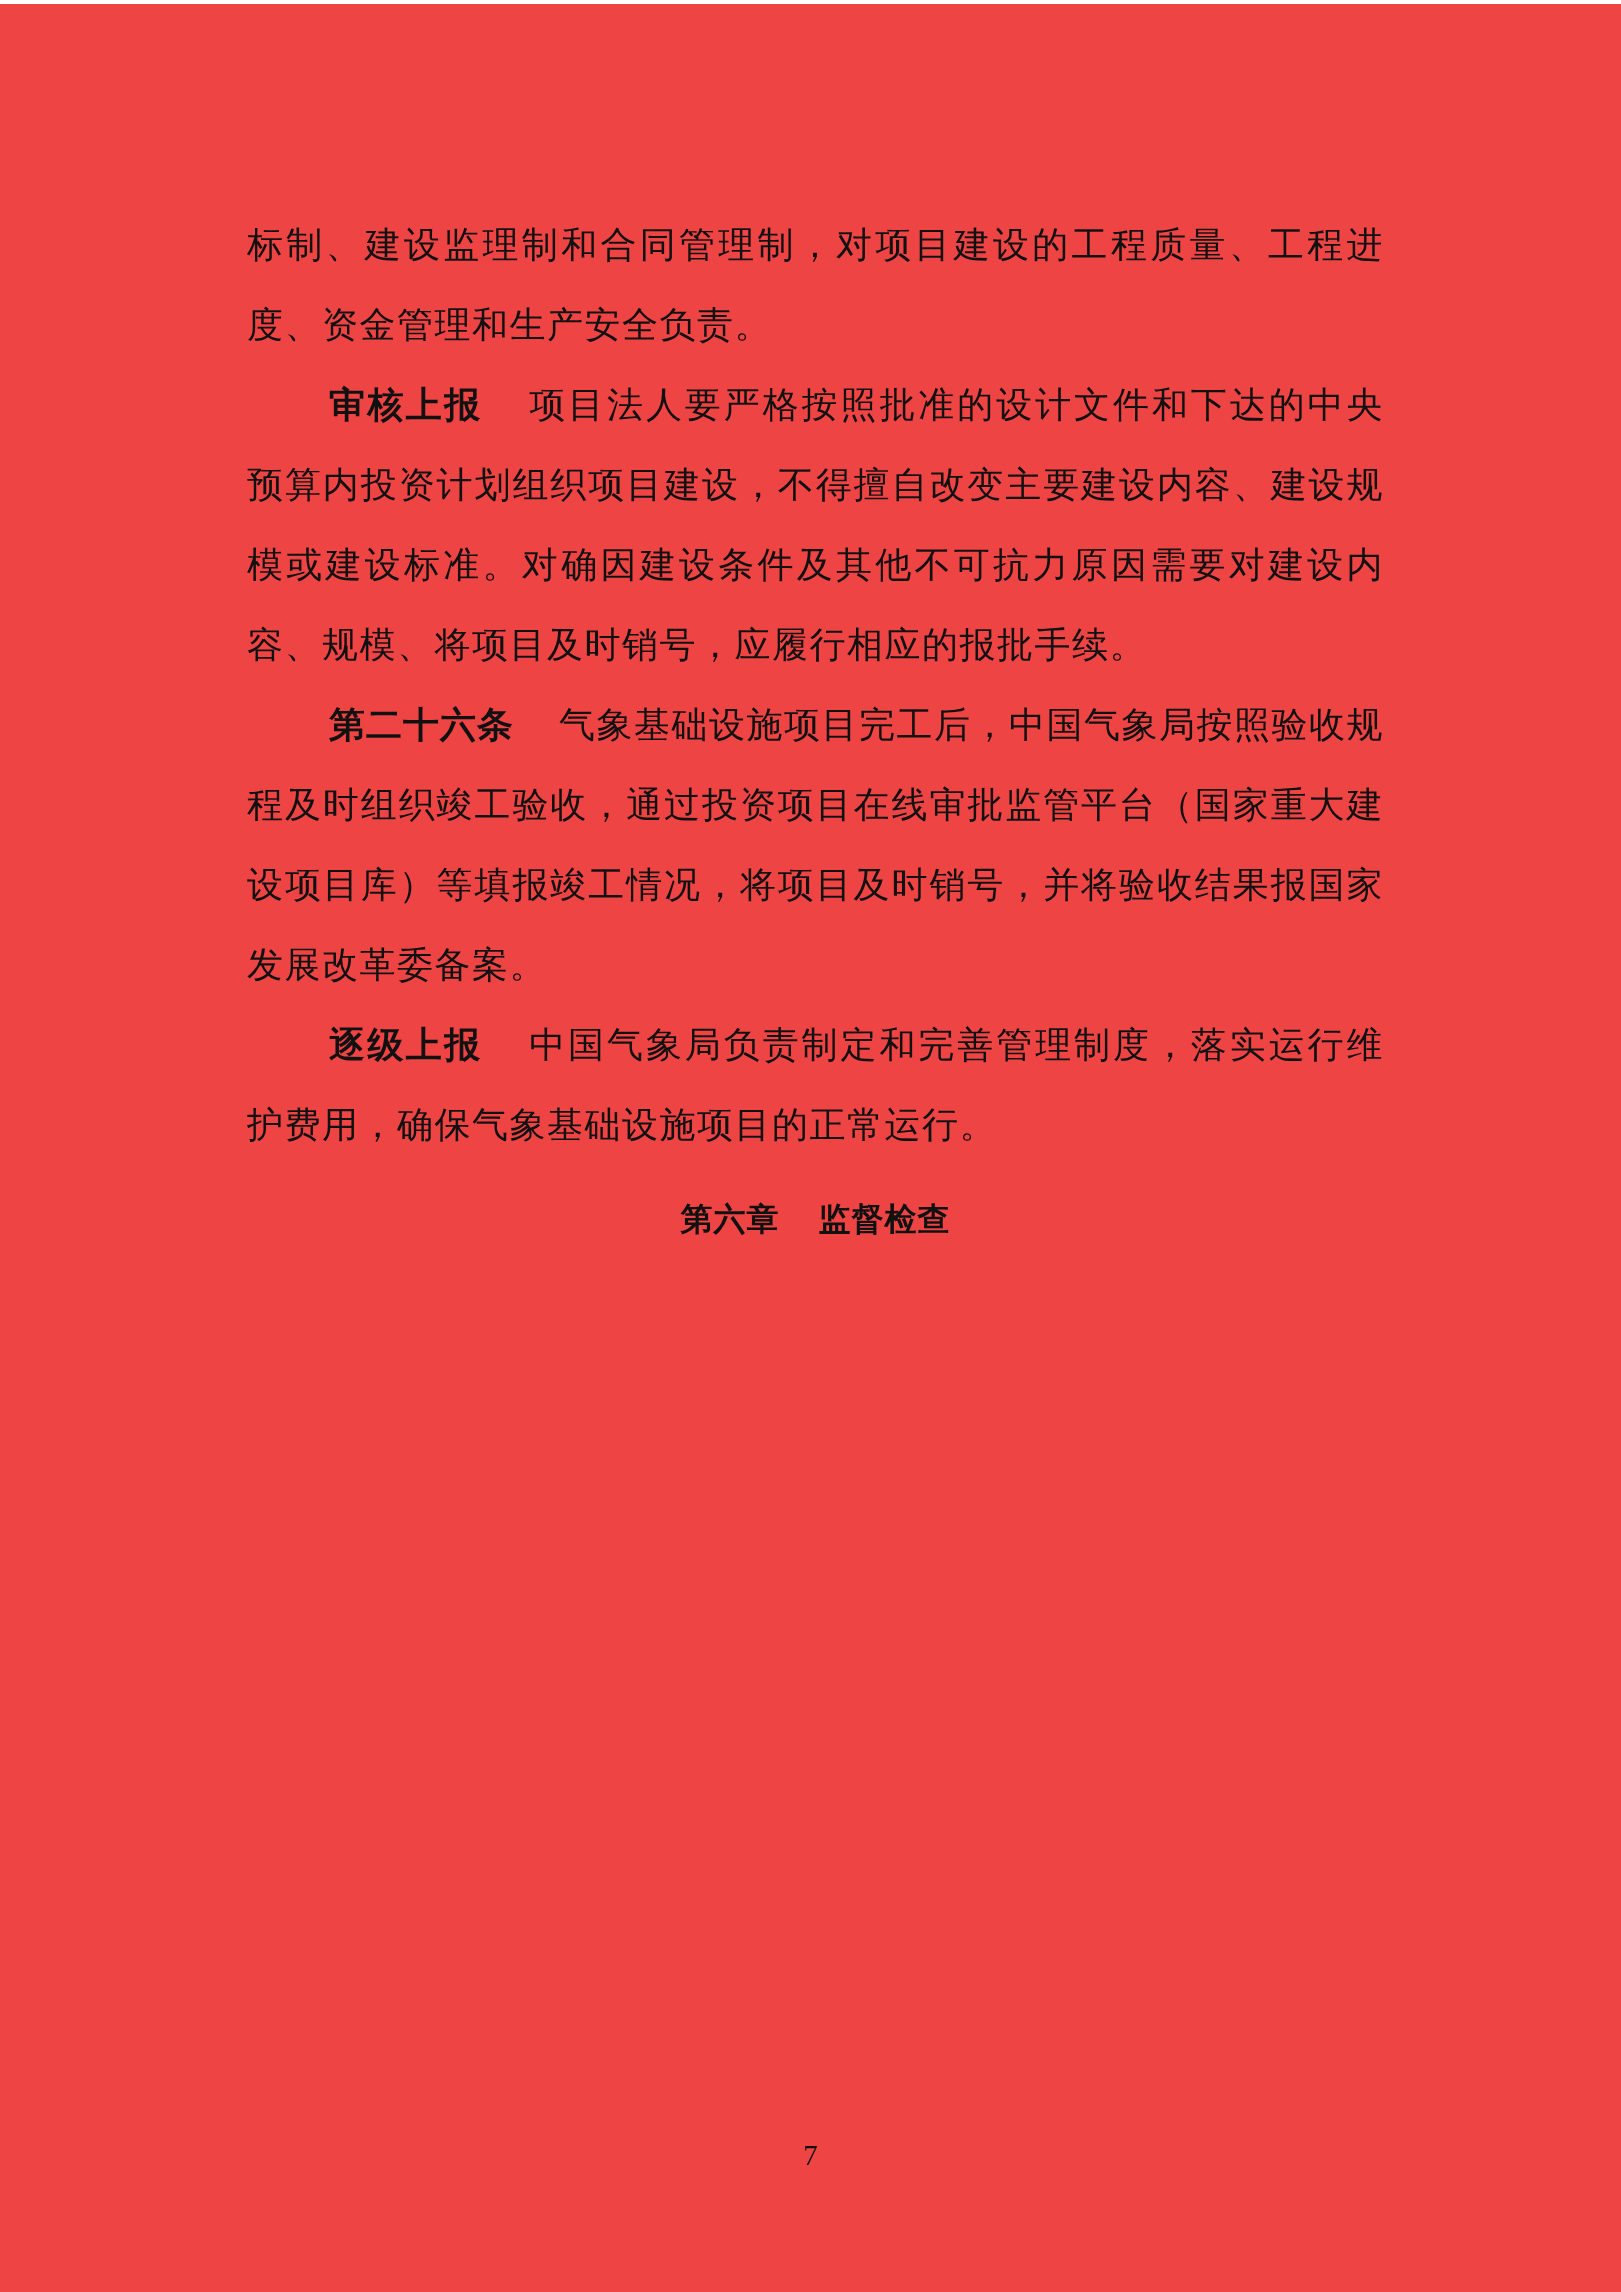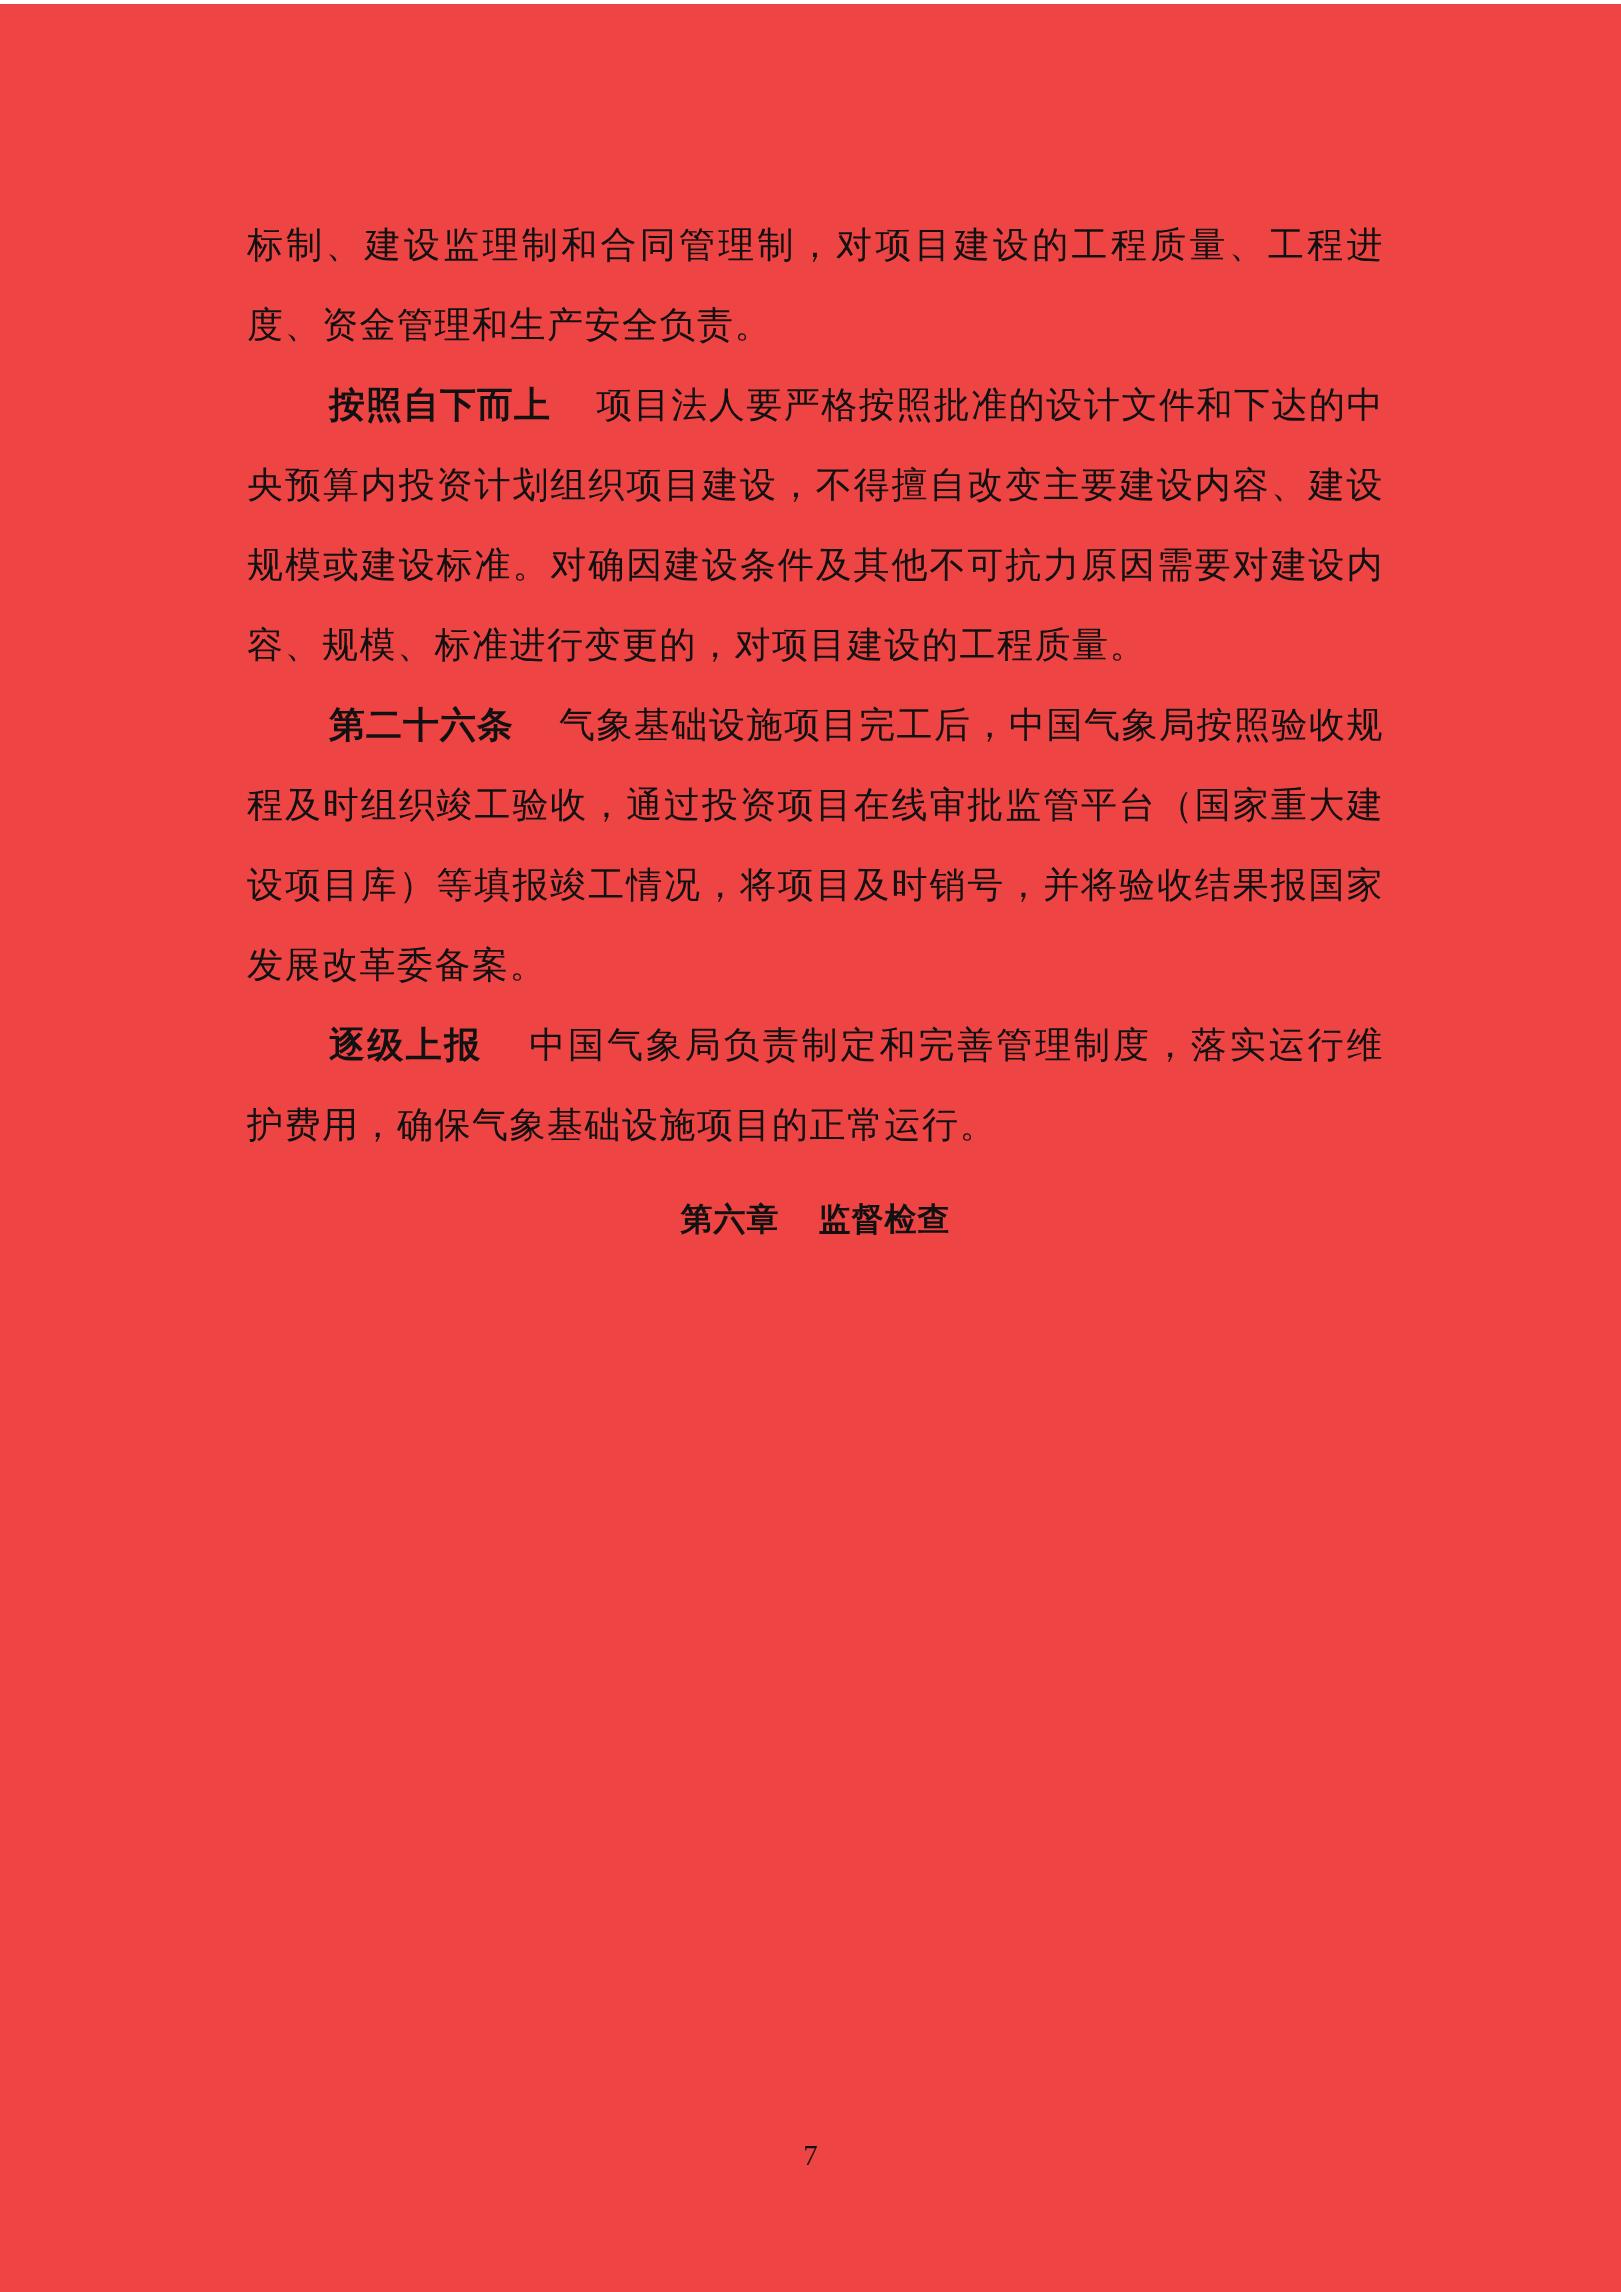--- a/index.html
+++ b/index.html
@@ -19,21 +19,21 @@
                  font-family: "Liberation Serif", "DejaVu Serif", serif; font-size: 29px; }
 </style>
 </head>
 <body>
 
 <div class="page">
   <div class="content">
 
     <p class="para">标制、建设监理制和合同管理制，对项目建设的工程质量、工程进度、资金管理和生产安全负责。</p>
 
-    <p class="para indent"><span class="article-no">按照自下而上</span><span class="gap"></span><span>项目法人要严格按照批准的设计文件和下达的中央预算内投资计划组织项目建设，不得擅自改变主要建设内容、建设规模或建设标准。对确因建设条件及其他不可抗力原因需要对建设内容、规模、标准进行变更的，对项目建设的工程质量。</span></p>
+    <p class="para indent"><span class="article-no">审核上报</span><span class="gap"></span><span>项目法人要严格按照批准的设计文件和下达的中央预算内投资计划组织项目建设，不得擅自改变主要建设内容、建设规模或建设标准。对确因建设条件及其他不可抗力原因需要对建设内容、规模、将项目及时销号，应履行相应的报批手续。</span></p>
 
     <p class="para indent"><span class="article-no">第二十六条</span><span class="gap"></span><span>气象基础设施项目完工后，中国气象局按照验收规程及时组织竣工验收，通过投资项目在线审批监管平台（国家重大建设项目库）等填报竣工情况，将项目及时销号，并将验收结果报国家发展改革委备案。</span></p>
 
     <p class="para indent"><span class="article-no">逐级上报</span><span class="gap"></span><span>中国气象局负责制定和完善管理制度，落实运行维护费用，确保气象基础设施项目的正常运行。</span></p>
 
     <div class="chapter"><span>第六章</span><span class="sp"></span><span>监督检查</span></div>
 
 
 
   </div>

